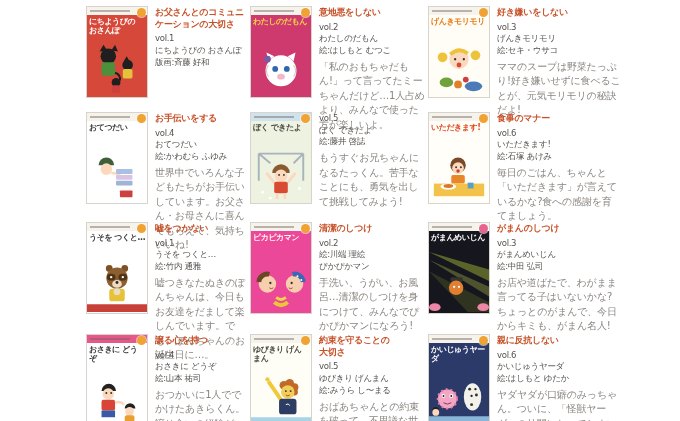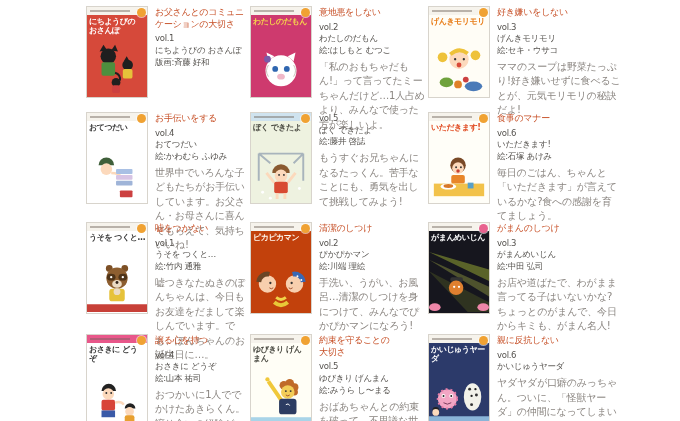--- a/index.html
+++ b/index.html
@@ -30,21 +30,21 @@
     box-shadow:0 0 0 1px rgba(255,255,255,.55);
   }
   .cover-title{
     position:absolute;top:10px;left:2px;right:2px;
     font-size:8px;font-weight:bold;line-height:1.18;
     white-space:pre-line;letter-spacing:-.5px;
   }
   .art{position:absolute;bottom:0;left:0;width:60px;height:62px;}
   .info{flex:1;margin-left:7px;padding:1px 3px 0 0;min-width:0;}
   .heading{
-    margin:0 0 3px;font-size:9px;font-weight:normal;line-height:1.3;
+    margin:0 0 3px;font-size:9px;font-weight:bold;line-height:1.3;
     color:var(--heading);white-space:pre-line;letter-spacing:-.3px;
   }
   .meta{font-size:8.5px;font-weight:normal;color:var(--meta);line-height:1.38;letter-spacing:-.3px;}
   .desc{
     margin:3px 0 0;font-size:10px;color:var(--description);
     line-height:1.45;letter-spacing:-.2px;
   }
 </style>
 </head>
 <body>
@@ -248,21 +248,21 @@
     <div class="info">
       <h3 class="heading">嘘をつかない</h3>
       <div class="meta">vol.1</div>
       <div class="meta">うそを つくと…</div>
       <div class="meta">絵:竹内 通雅</div>
       <p class="desc">嘘つきなたぬきのぽんちゃんは、今日もお友達をだまして楽しんでいます。でも、ぽんちゃんのお誕生日に…。</p>
     </div>
   </div>
 
   <div class="cell">
-    <div class="cover" style="background: #c2410c;">
+    <div class="cover" style="background: #ec4899;">
       <div class="cover-banner" style="background: rgb(246, 243, 236);">
           <span class="banner-line"></span>
         </div>
       <span class="badge" style="background: rgb(240, 162, 51);"></span>
       <div class="cover-title" style="color: rgb(255, 248, 238);">ピカピカマン</div>
       <svg class="art" viewBox="0 0 62 62">
         <circle cx="17" cy="33" r="9" fill="#f8cfae"></circle>
         <path d="M8 31 a9 9 0 0 1 11-8" stroke="#6a4626" stroke-width="5" fill="none"></path>
         <circle cx="20" cy="32" r="1.2" fill="#333"></circle>
           <path d="M19 37 q2 2 4 0" stroke="#a05030" fill="none"></path>
@@ -272,22 +272,22 @@
           <circle cx="52" cy="29" r="1" fill="#fff"></circle>
         <circle cx="42" cy="32" r="1.2" fill="#333"></circle>
           <path d="M39 37 q2 2 4 0" stroke="#a05030" fill="none"></path>
         <path d="M24 52 q7 6 14 0" stroke="#e8c838" stroke-width="4" fill="none"></path>
         <path d="M26 47 q5 4 10 0" stroke="#f0d44a" stroke-width="3" fill="none"></path>
       </svg>
     </div>
     <div class="info">
       <h3 class="heading">清潔のしつけ</h3>
       <div class="meta">vol.2</div>
+      <div class="meta">絵:川端 理絵</div>
       <div class="meta">ぴかぴかマン</div>
-      <div class="meta">絵:川端 理絵</div>
       <p class="desc">手洗い、うがい、お風呂…清潔のしつけを身につけて、みんなでぴかぴかマンになろう!</p>
     </div>
   </div>
 
   <div class="cell">
     <div class="cover" style="background: rgb(22, 22, 30);">
       <div class="cover-banner" style="background: rgb(246, 243, 236);">
           <span class="banner-line"></span>
         </div>
       <span class="badge" style="background: rgb(232, 99, 143);"></span>
@@ -398,17 +398,18 @@
         <circle cx="44" cy="33" r="1.2" fill="#222"></circle>
           <circle cx="48" cy="26" r="1.2" fill="#222"></circle>
         <path d="M3.5 48 a3.5 3.5 0 0 1 7 0" fill="#222"></path>
         <circle cx="7" cy="50" r="3.5" fill="#fcd9bc"></circle>
       </svg>
     </div>
     <div class="info">
       <h3 class="heading">親に反抗しない</h3>
       <div class="meta">vol.6</div>
       <div class="meta">かいじゅうヤーダ</div>
+      <div class="meta">絵:はしもと ゆたか</div>
       <p class="desc">ヤダヤダが口癖のみっちゃん。ついに、「怪獣ヤーダ」の仲間になってしまいました。</p>
     </div>
   </div>
 
 </div>
 
 </body></html>

